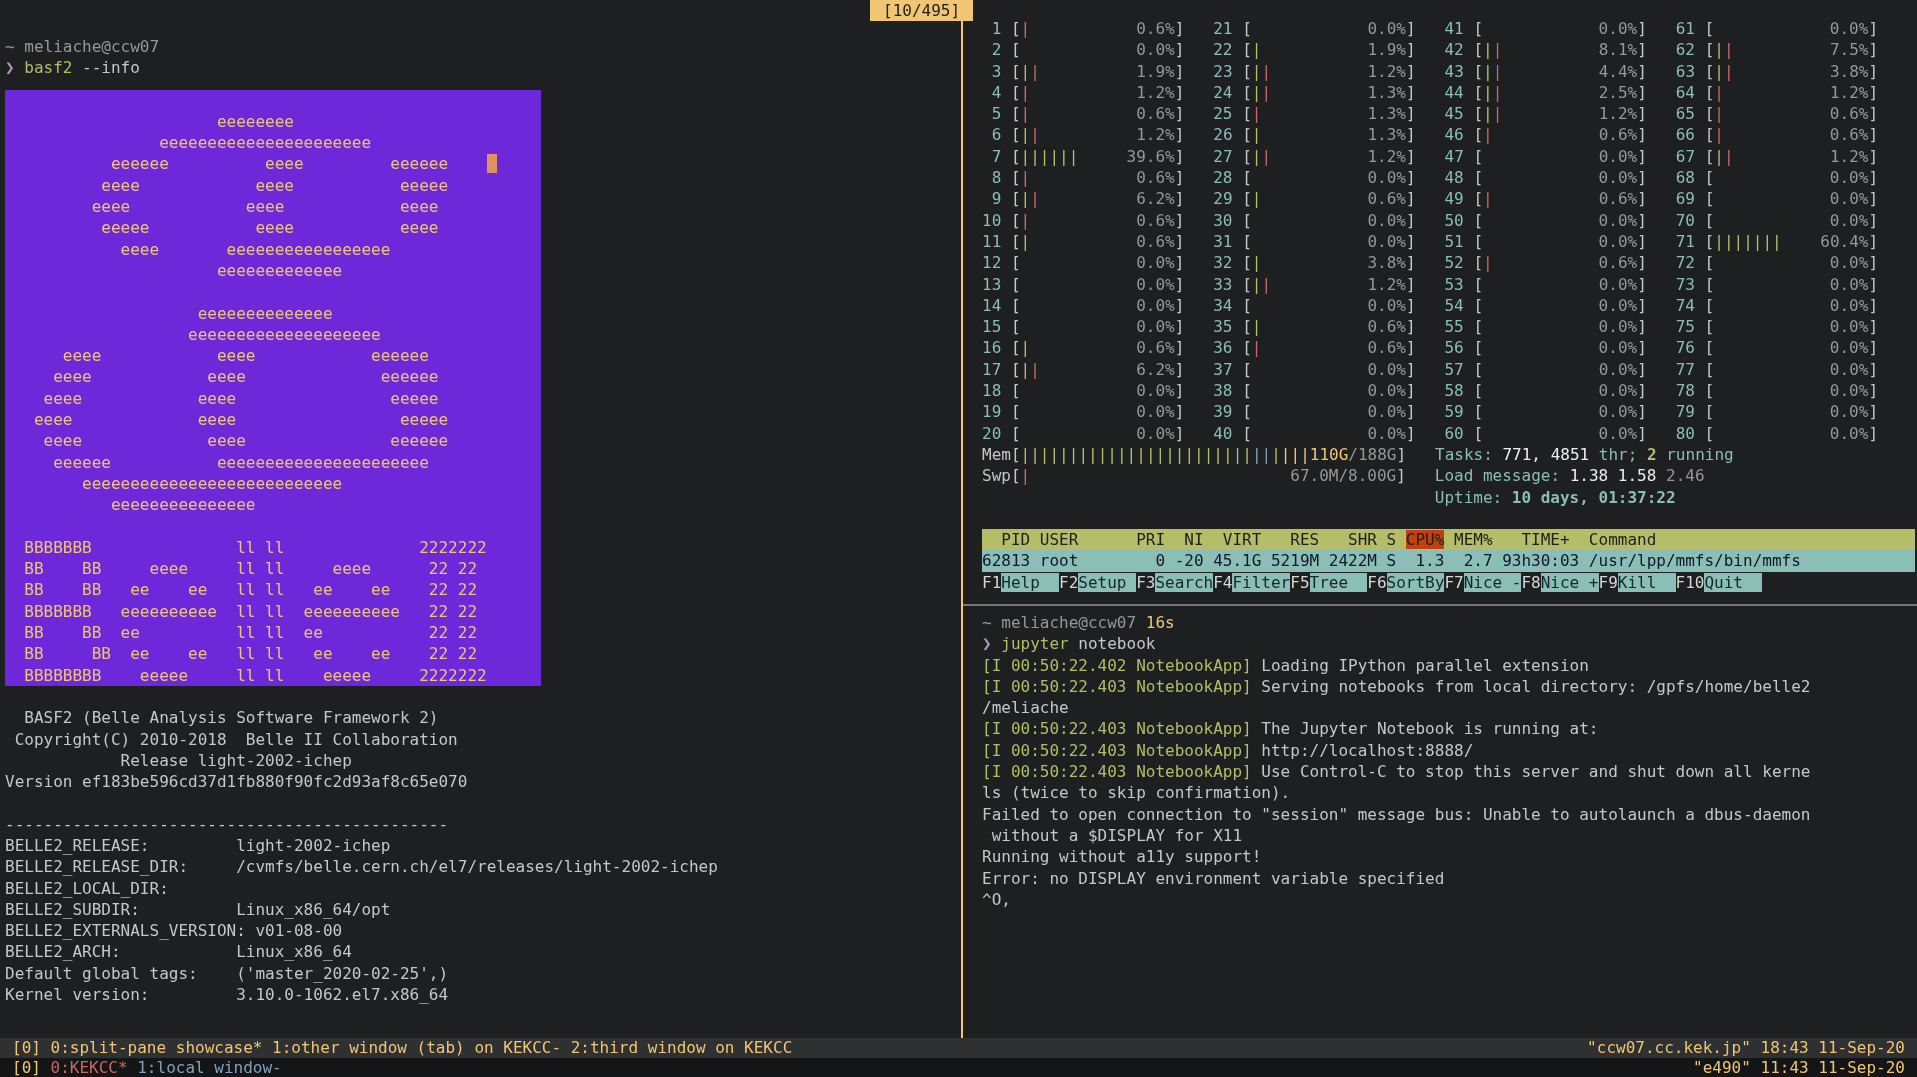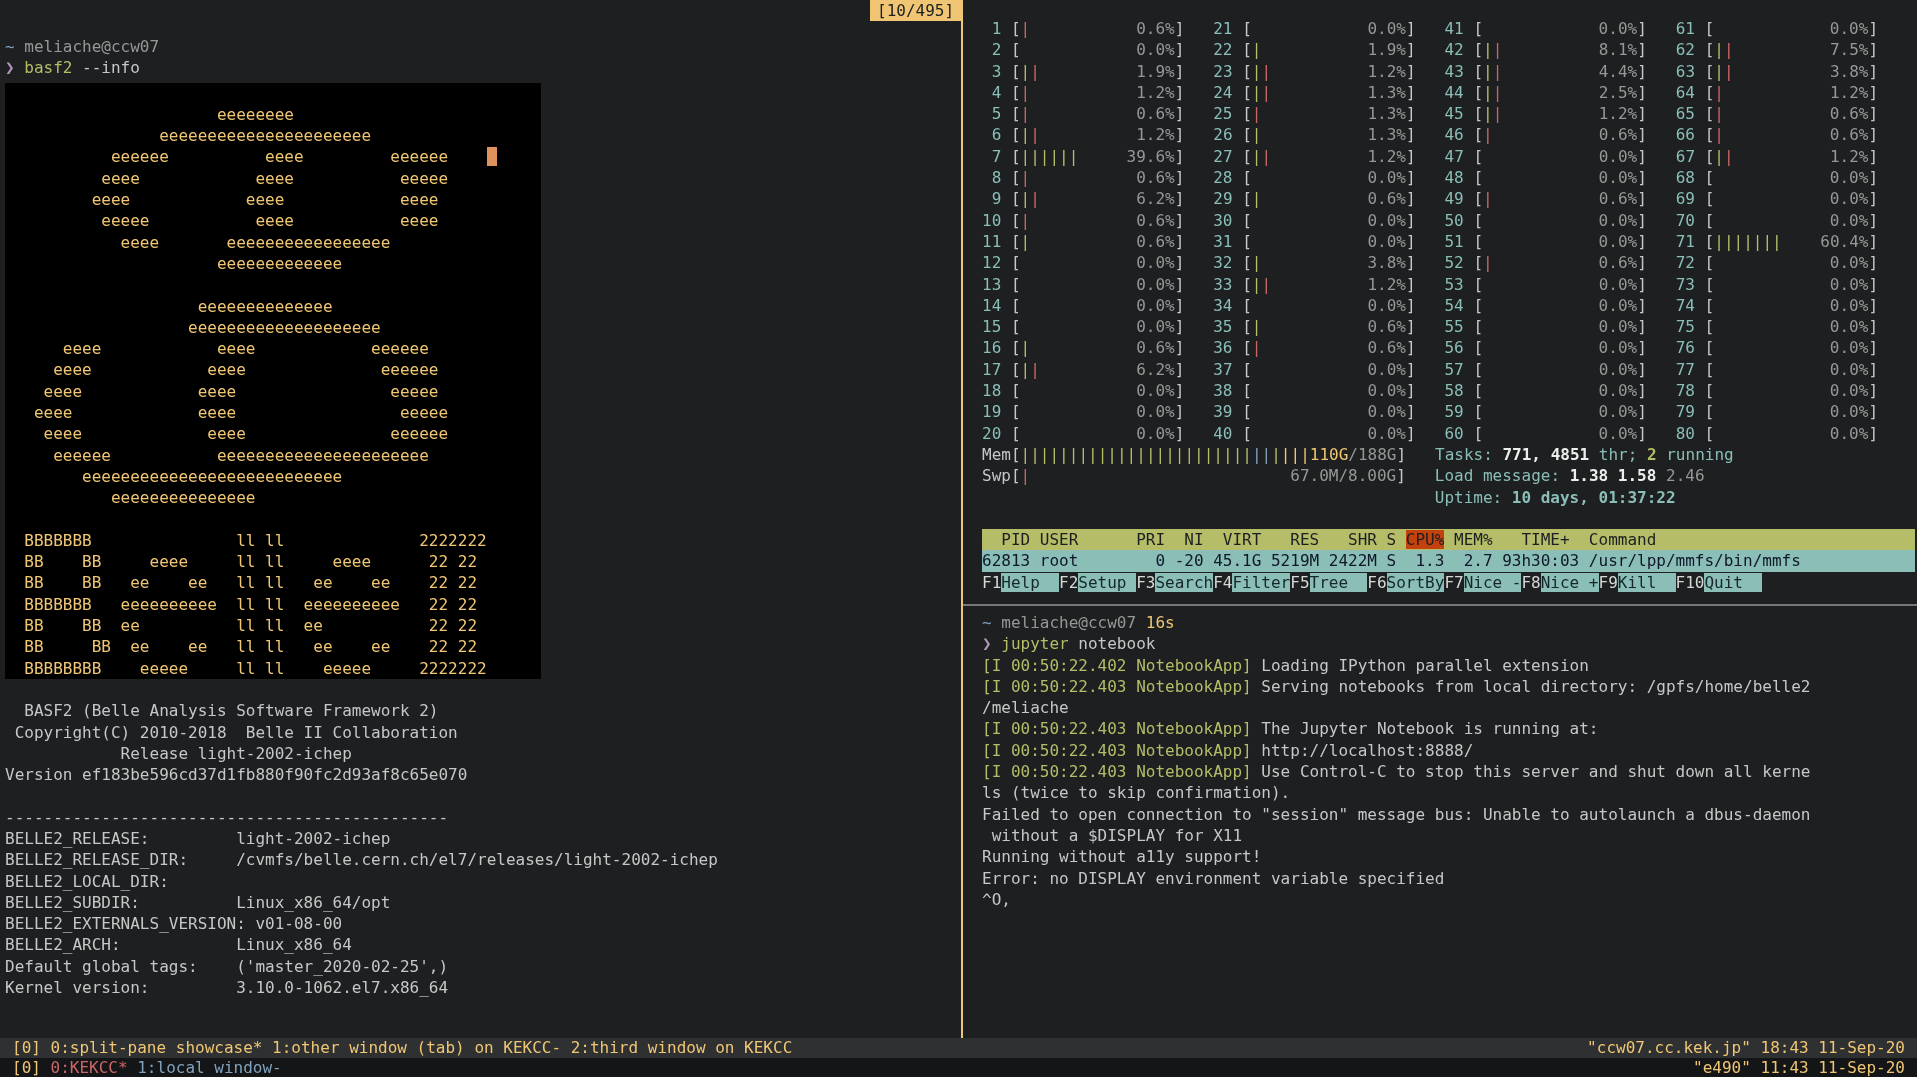--- a/index.html
+++ b/index.html
@@ -12,33 +12,33 @@
   }
   .tl{white-space:pre;height:21.3px}
   .c-fg{color:#c5c8c6}
   .c-gray{color:#969896}
   .c-red{color:#cc6666}
   .c-green{color:#b5bd68}
   .c-yellow{color:#f0c674}
   .c-blue{color:#81a2be}
   .c-cyan{color:#8abeb7}
   .c-magenta{color:#b294bb}
-  .c-bold{color:#eceeec;font-weight:bold}
+  .c-bold{color:#eceeec;font-weight:normal}
   .c-greenb{color:#b5bd68;font-weight:bold}
   .c-cyanb{color:#8abeb7;font-weight:bold}
   .c-art{color:#f0c674}
   .cursor{background:#de935f;color:#de935f;display:inline-block;width:10px;height:19px;vertical-align:text-bottom}
   #left-pane{position:absolute;left:5px;top:36px;width:950px}
-  #logo-box{background:#000000;width:536px;margin-top:4px}
+  #logo-box{background:#6d28d9;width:536px;margin-top:11px}
   #logo-box .tl{color:#f0c674}
   #right-top{position:absolute;left:982px;top:18px;width:933px}
   #right-bottom{position:absolute;left:982px;top:612px;width:933px}
   #v-divider{position:absolute;left:961px;top:0;width:2px;height:1038px;background:#f0c674}
   #h-divider{position:absolute;left:963px;top:604px;width:954px;height:2px;background:#73767a}
-  #pane-badge{position:absolute;left:870px;top:0;height:21px;background:#f0c674;color:#1d1f21;padding:0 7px;z-index:3}
+  #pane-badge{position:absolute;left:870px;top:0;height:21px;background:#f0c674;color:#1d1f21;padding:0 13px;z-index:3}
   .htop-header{background:#b5bd68;color:#1d1f21;width:100%}
   .htop-header .sort-col{background:#c2410c}
   .htop-selrow{background:#8abeb7;color:#0f172a;width:100%}
   .fkey-bar{white-space:pre;height:21.3px;width:100%}
   .fkey-key{color:#d6d8d6;background:#1d1f21}
   .fkey-label{color:#15272a;background:#8abeb7}
   .statusbar{position:absolute;left:0;width:1917px;height:20px;display:flex;justify-content:space-between;white-space:pre;padding:0 12px}
   #status-bar-1{top:1038px;background:#2e3032;color:#f0c674;line-height:20px}
   #status-bar-2{top:1058px;background:#141516;line-height:19px;height:26px}
   #status-bar-2 .right,#status-bar-1 .right{color:#f0c674}

